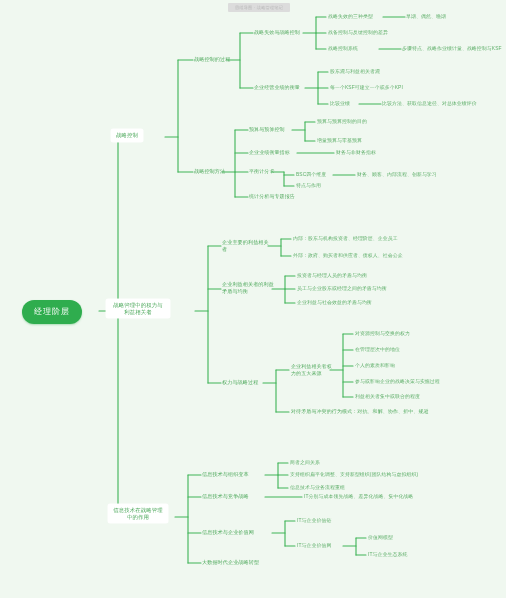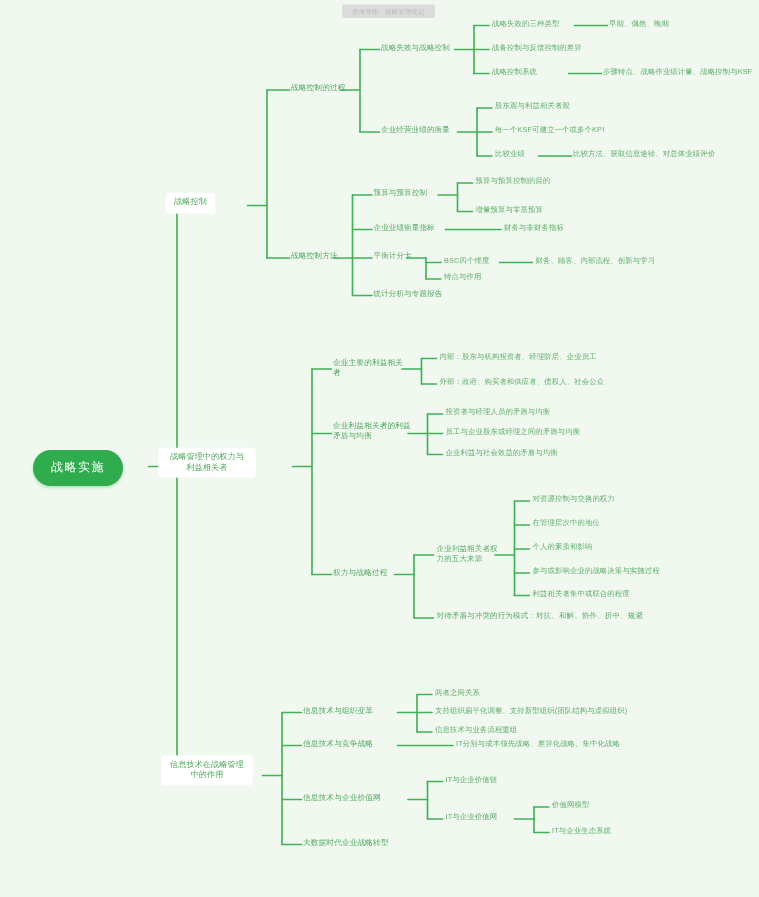--- a/index.html
+++ b/index.html
@@ -131,21 +131,21 @@
     <path d="M272 533 H285"></path>
     <path d="M285 533 V521 M285 533 V546"></path>
     <path d="M285 521 H295 M285 546 H295"></path>
 
     <path d="M343 546 H356"></path>
     <path d="M356 546 V538 M356 546 V555"></path>
     <path d="M356 538 H366 M356 555 H366"></path>
   </g>
 </svg>
 
-<div class="node root" style="left:22px;top:300px;">战略实施</div>
+<div class="node root" style="left:22px;top:300px;">经理阶层</div>
 
 <div class="node boxed l2" style="left:111px;top:129px;">战略控制</div>
 
 <div class="node boxed l2 two" style="left:106px;top:299px;width:54px;white-space:normal;text-align:center;">战略管理中的权力与利益相关者</div>
 
 <div class="node boxed l2 two" style="left:108px;top:504px;width:50px;white-space:normal;text-align:center;">信息技术在战略管理中的作用</div>
 
 <div class="node l3" style="left:194px;top:56px;">战略控制的过程</div>
 <div class="node l3" style="left:194px;top:168px;">战略控制方法</div>
 

